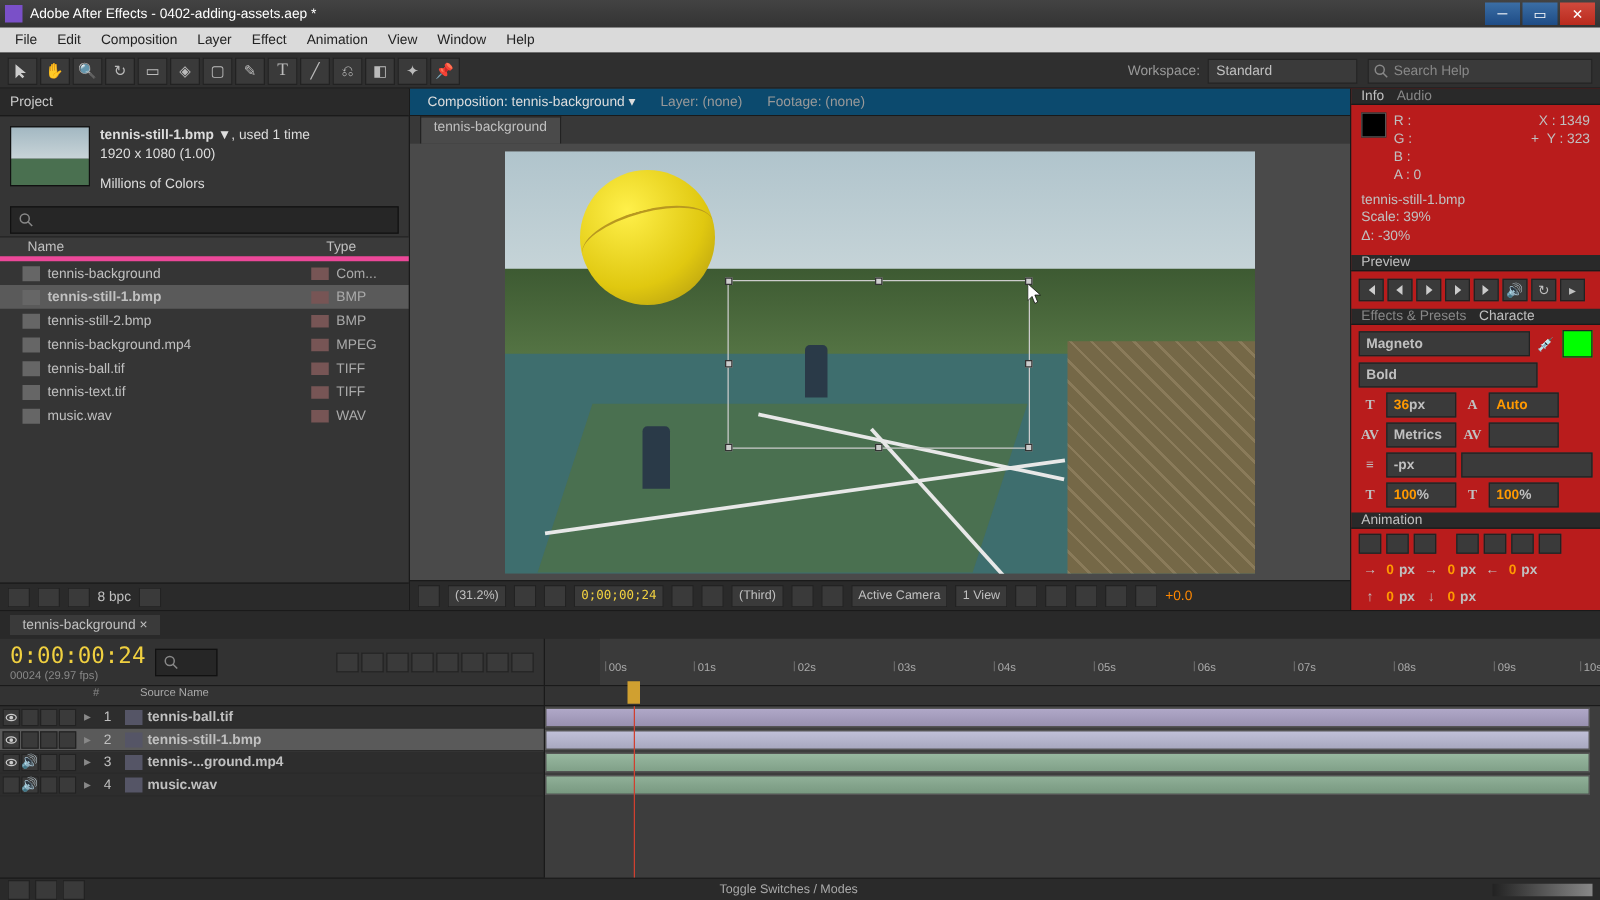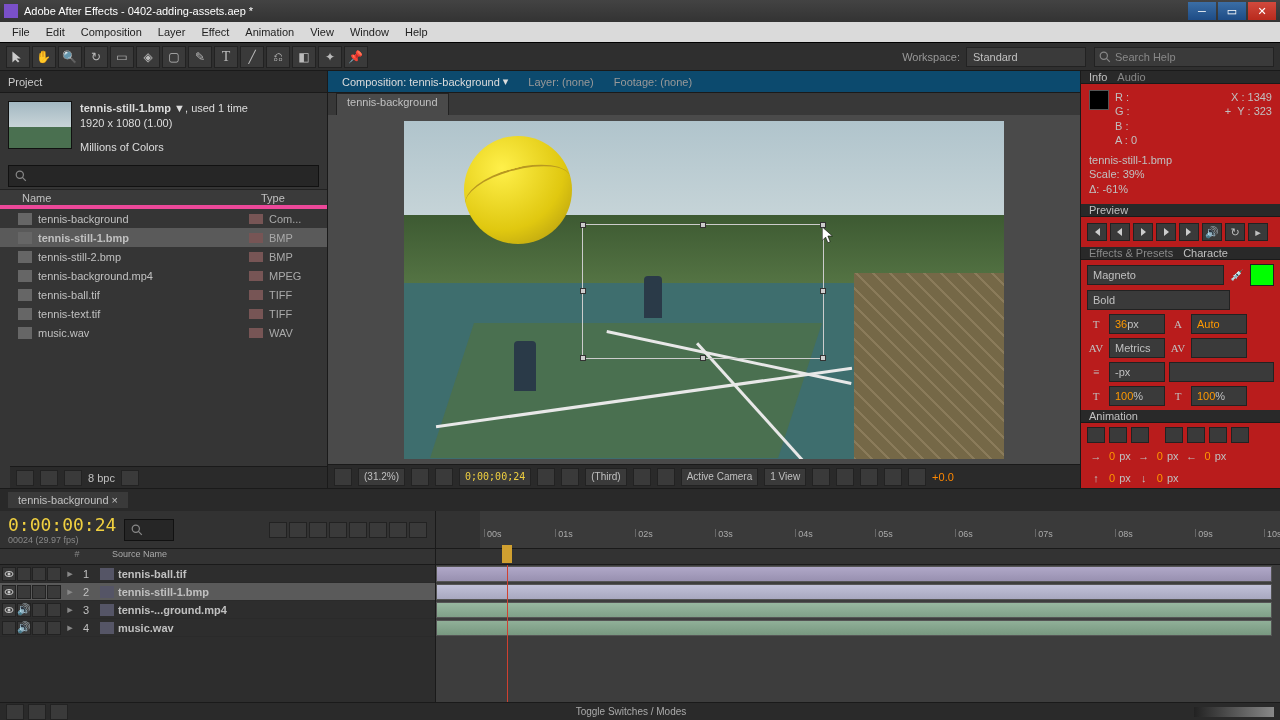--- a/index.html
+++ b/index.html
@@ -47,21 +47,21 @@
 
 .filelist { flex: 1; overflow: auto; }
 .frow { height: 19px; display: flex; align-items: center; padding-left: 18px; }
 .frow.sel { background: #5a5a5a; }
 .ficon { width: 14px; height: 12px; background: #666; margin-right: 6px; }
 .fname { width: 205px; overflow: hidden; white-space: nowrap; }
 .fname.sel { font-weight: bold; }
 .ftag { width: 14px; height: 10px; background: #755; margin: 0 6px; }
 .ftype { color: #aaa; }
 
-.proj-footer { height: 22px; background: #2a2a2a; border-top: 1px solid #1a1a1a; display: flex; align-items: center; padding: 0 6px; gap: 6px; margin-left: 10px; }
+.proj-footer { height: 22px; background: #2a2a2a; border-top: 1px solid #1a1a1a; display: flex; align-items: center; padding: 0 6px; gap: 6px; }
 .pf-icon { width: 18px; height: 16px; background: #3a3a3a; border: 1px solid #222; }
 
 .center { flex: 1; display: flex; flex-direction: column; background: #424242; }
 .comp-tabs { height: 22px; background: #0c4a6e; display: flex; align-items: center; padding: 0 4px; border-bottom: 1px solid #1a1a1a; }
 .comp-tabs .seg { padding: 0 10px; color: #999; height: 100%; display: flex; align-items: center; }
 .comp-tabs .active { color: #ddd; }
 .sub-tab { height: 22px; display: flex; padding-left: 8px; background: #383838;}
 .sub-tab .tab { padding: 2px 10px; background: #4a4a4a; border: 1px solid #222; border-bottom: none; }
 
 .viewer { flex: 1; display: flex; align-items: center; justify-content: center; background: #4a4a4a; position: relative; }
@@ -90,21 +90,21 @@
 .info-body { padding: 6px 8px; font-size: 10px; line-height: 1.3; display:flex; gap:6px;}
 .swatch { width: 20px; height: 20px; background: #000; border: 1px solid #555; }
 .rgba-col { width: 30px; }
 .xy-col { flex:1; text-align:right; }
 .info-extra { padding: 0 8px 8px; font-size: 10px; line-height: 1.3;}
 
 .preview-ctls { padding: 6px; display: flex; gap: 3px; }
 .pbtn { width: 20px; height: 18px; background: #3a3a3a; border: 1px solid #222; display: flex; align-items: center; justify-content: center; }
 .pbtn svg { width:10px; height:10px; fill:#ccc; }
 
-.char-body { padding: 4px 6px; display: flex; flex-direction: column; gap: 4px; }
+.char-body { padding: 4px 6px; display: flex; flex-direction: column; gap: 4px; font-weight: bold; }
 .char-row { display: flex; align-items: center; gap: 4px; }
 .dd { flex: 1; height: 20px; background: #3a3a3a; border: 1px solid #222; display: flex; align-items: center; padding: 0 5px; }
 .dd.small { flex: 0 0 56px; }
 .sw-big { width: 24px; height: 22px; background: #0f0; border: 1px solid #222; }
 .char-icon { width: 18px; height: 18px; display:flex; align-items:center; justify-content:center; font-family: Georgia, serif; }
 .hot { color: #f90; }
 
 .timeline { height: 232px; background: #2d2d2d; border-top: 1px solid #1a1a1a; display: flex; flex-direction: column; }
 .tl-tabs { height: 22px; background: #292929; display: flex; align-items: center; padding: 0 8px; }
 .tl-tabs .tab { padding: 2px 10px; background: #3a3a3a; }
@@ -357,21 +357,21 @@
         <div>A :  0</div>
       </div>
       <div class="xy-col">
         <div>X : 1349</div>
         <div>+ &nbsp;<span>Y : 323</span></div>
       </div>
     </div>
     <div class="info-extra">
       <div>tennis-still-1.bmp</div>
       <div>Scale: 39%</div>
-      <div>Δ: -61%</div>
+      <div>Δ: -30%</div>
     </div>
 
     <div class="rtab">
         <span>Preview</span>
       </div>
     <div class="preview-ctls">
       <div class="pbtn">
           <svg viewBox="0 0 10 10">
             <path d="M2 1 L2 9 M3 5 L8 1 L8 9 Z"></path>
           </svg>

